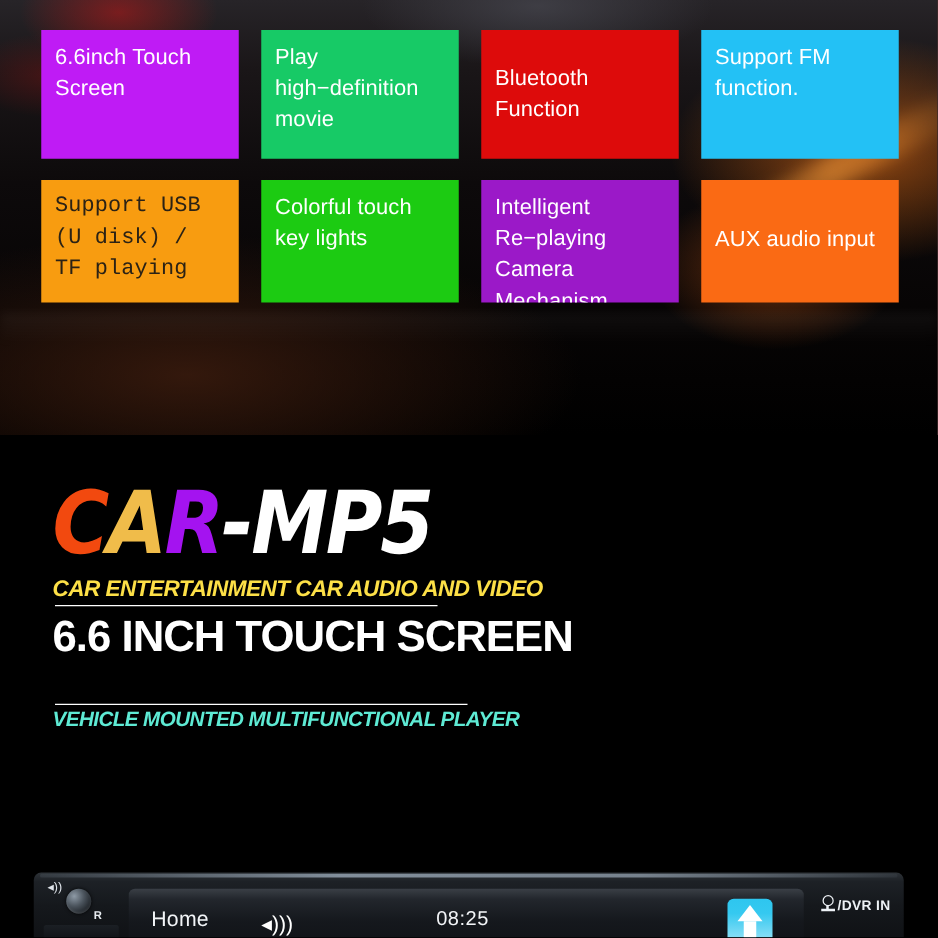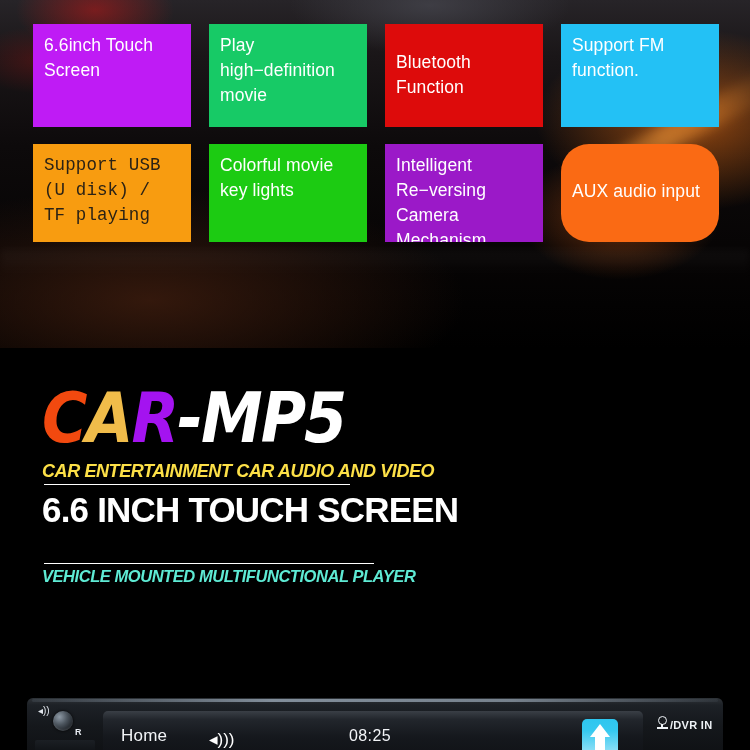--- a/index.html
+++ b/index.html
@@ -341,26 +341,26 @@
         <div class="tile" style="background-color: rgb(35, 193, 245);">
           <span>Support FM function.</span>
         </div>
       </div>
 
       <div class="tile-row row2">
         <div class="tile dark-text" style="background-color: rgb(248, 156, 16);">
           <span>Support USB (U disk) /  TF  playing</span>
         </div>
         <div class="tile" style="background-color: rgb(28, 203, 18);">
-          <span>Colorful movie key lights</span>
+          <span>Colorful touch key lights</span>
         </div>
         <div class="tile" style="background-color: rgb(155, 25, 200);">
-          <span>Intelligent Re−versing Camera Mechanism</span>
-        </div>
-        <div class="tile pad-low" style="background-color: rgb(250, 106, 20); border-radius: 28px;">
+          <span>Intelligent Re−playing Camera Mechanism</span>
+        </div>
+        <div class="tile pad-low" style="background-color: rgb(250, 106, 20);">
           <span>AUX audio input</span>
         </div>
       </div>
 
     </div>
   </div>
 
   <div id="title-section">
     <div class="logo-wrap">
       <span style="color: rgb(242, 73, 15);">C</span><span style="color: rgb(240, 188, 74);">A</span><span style="color: rgb(164, 19, 240);">R</span><span style="color: rgb(255, 255, 255);">-MP5</span>

